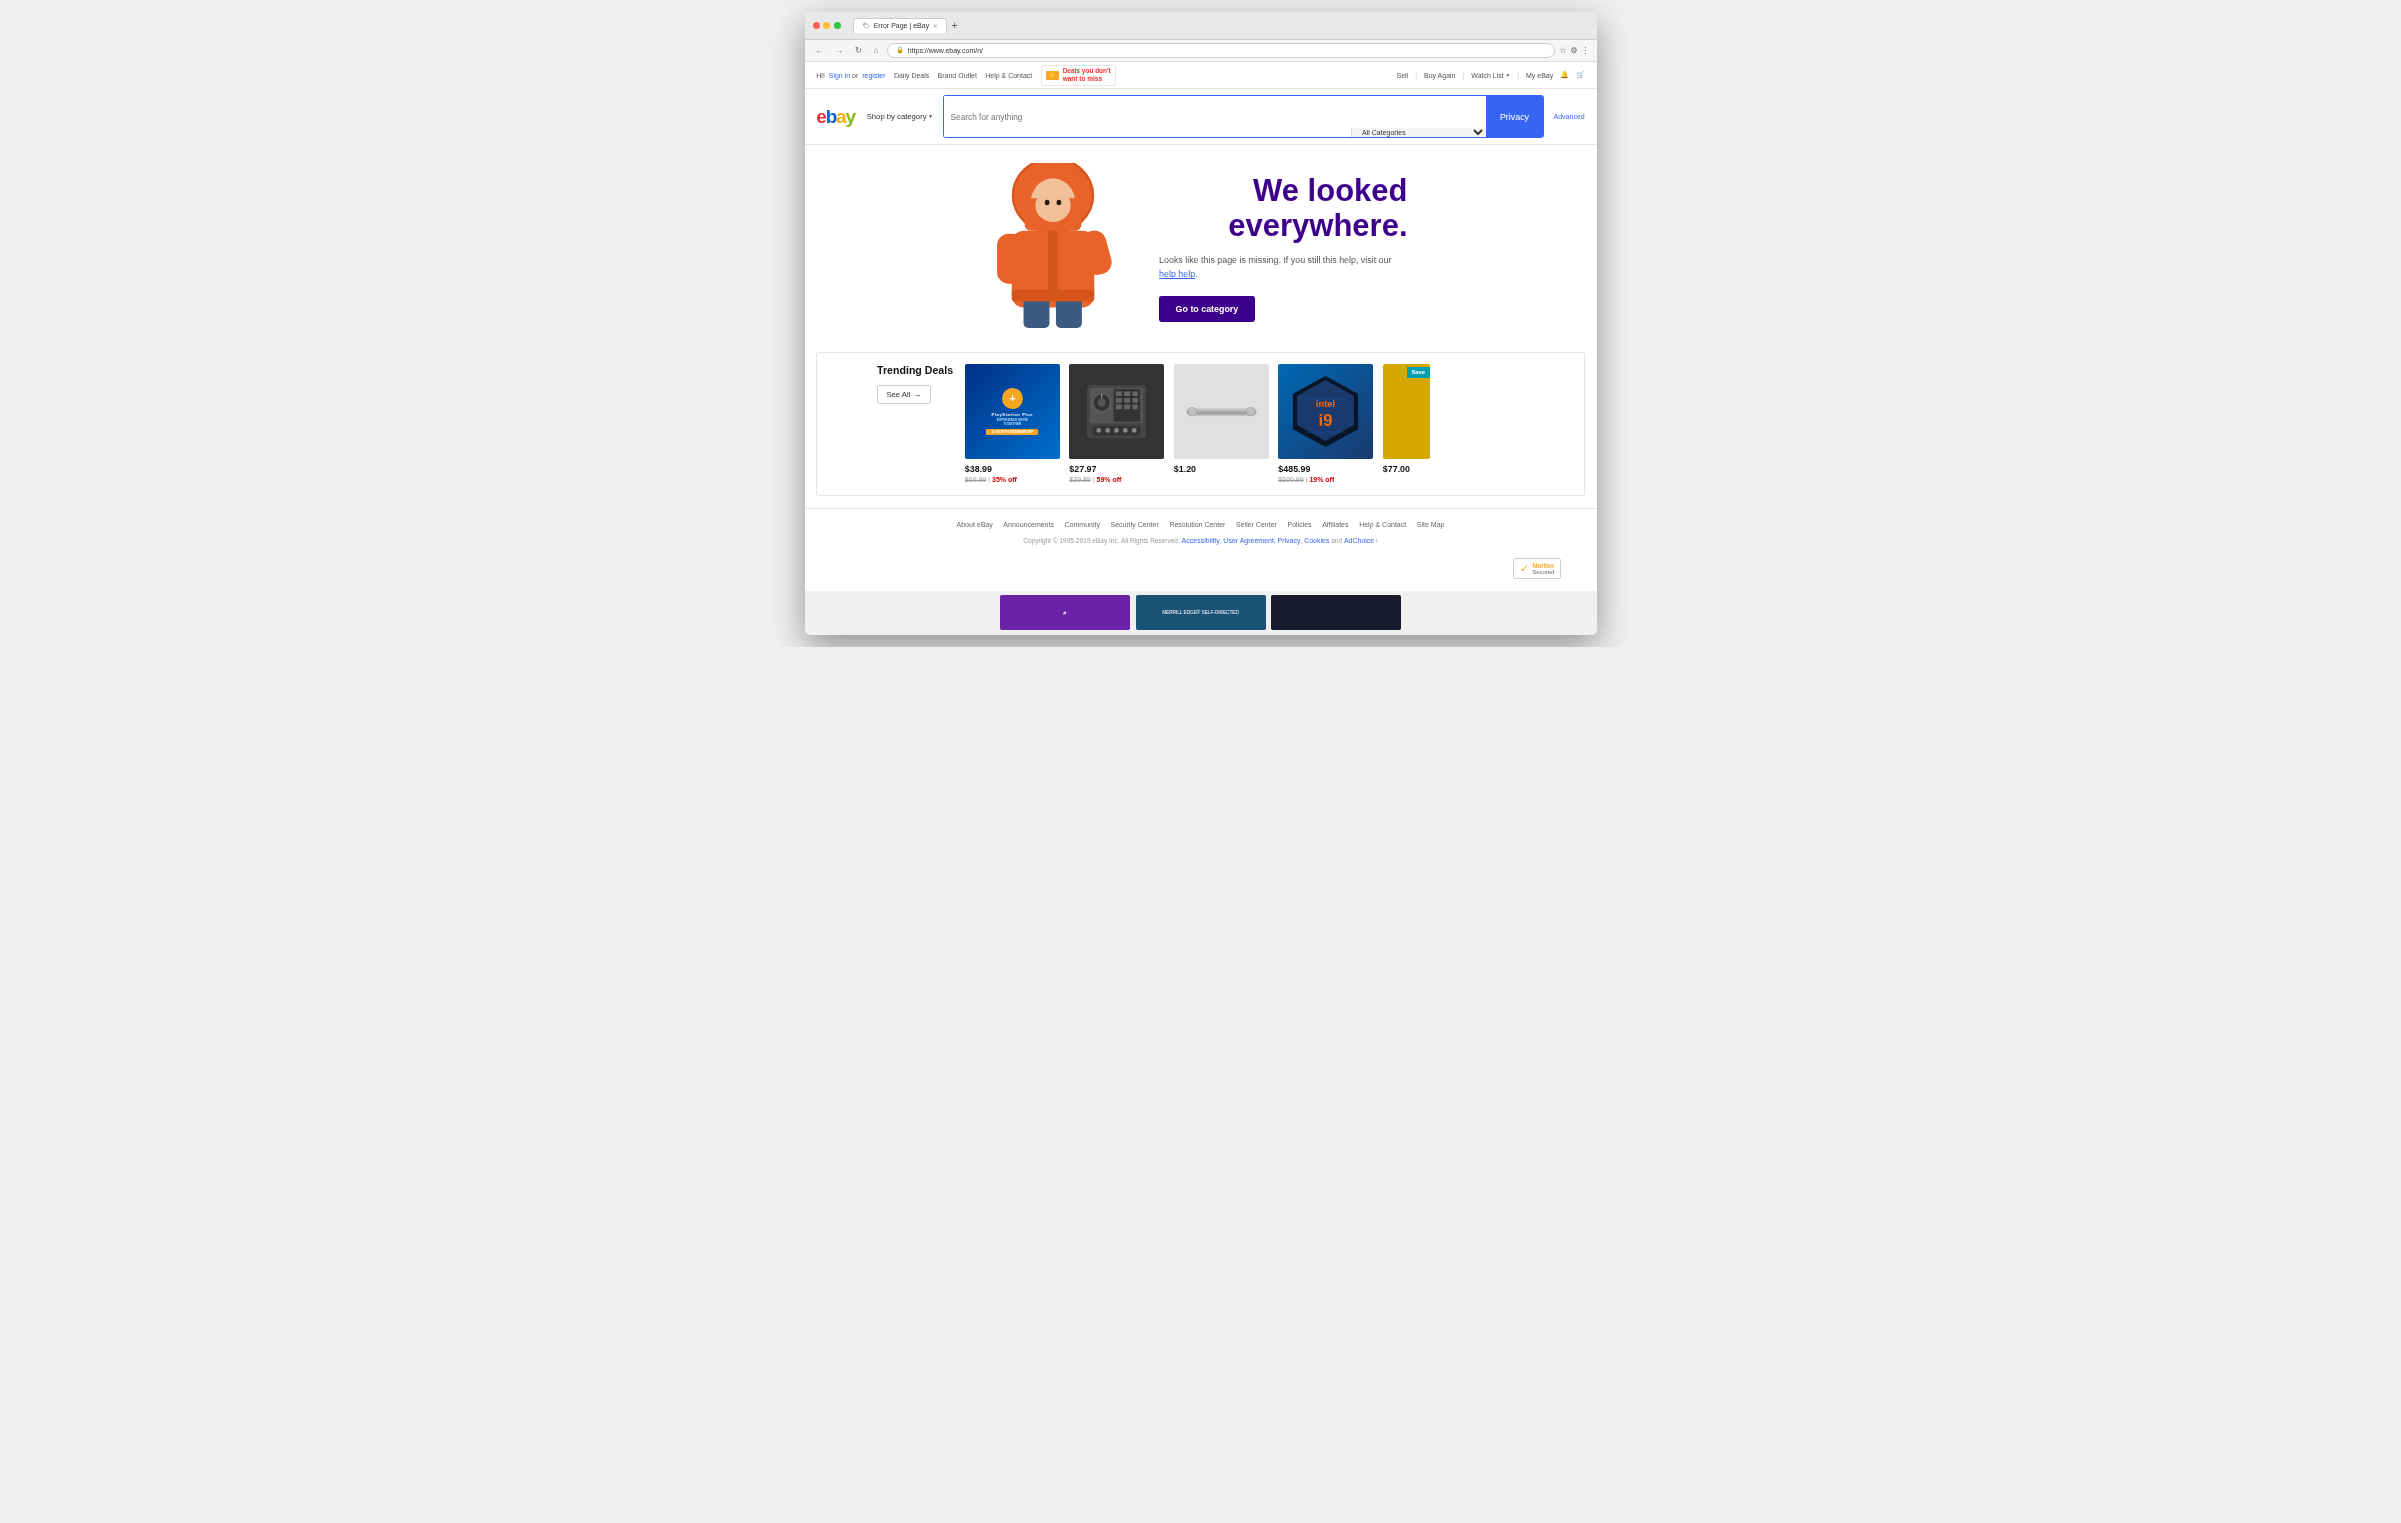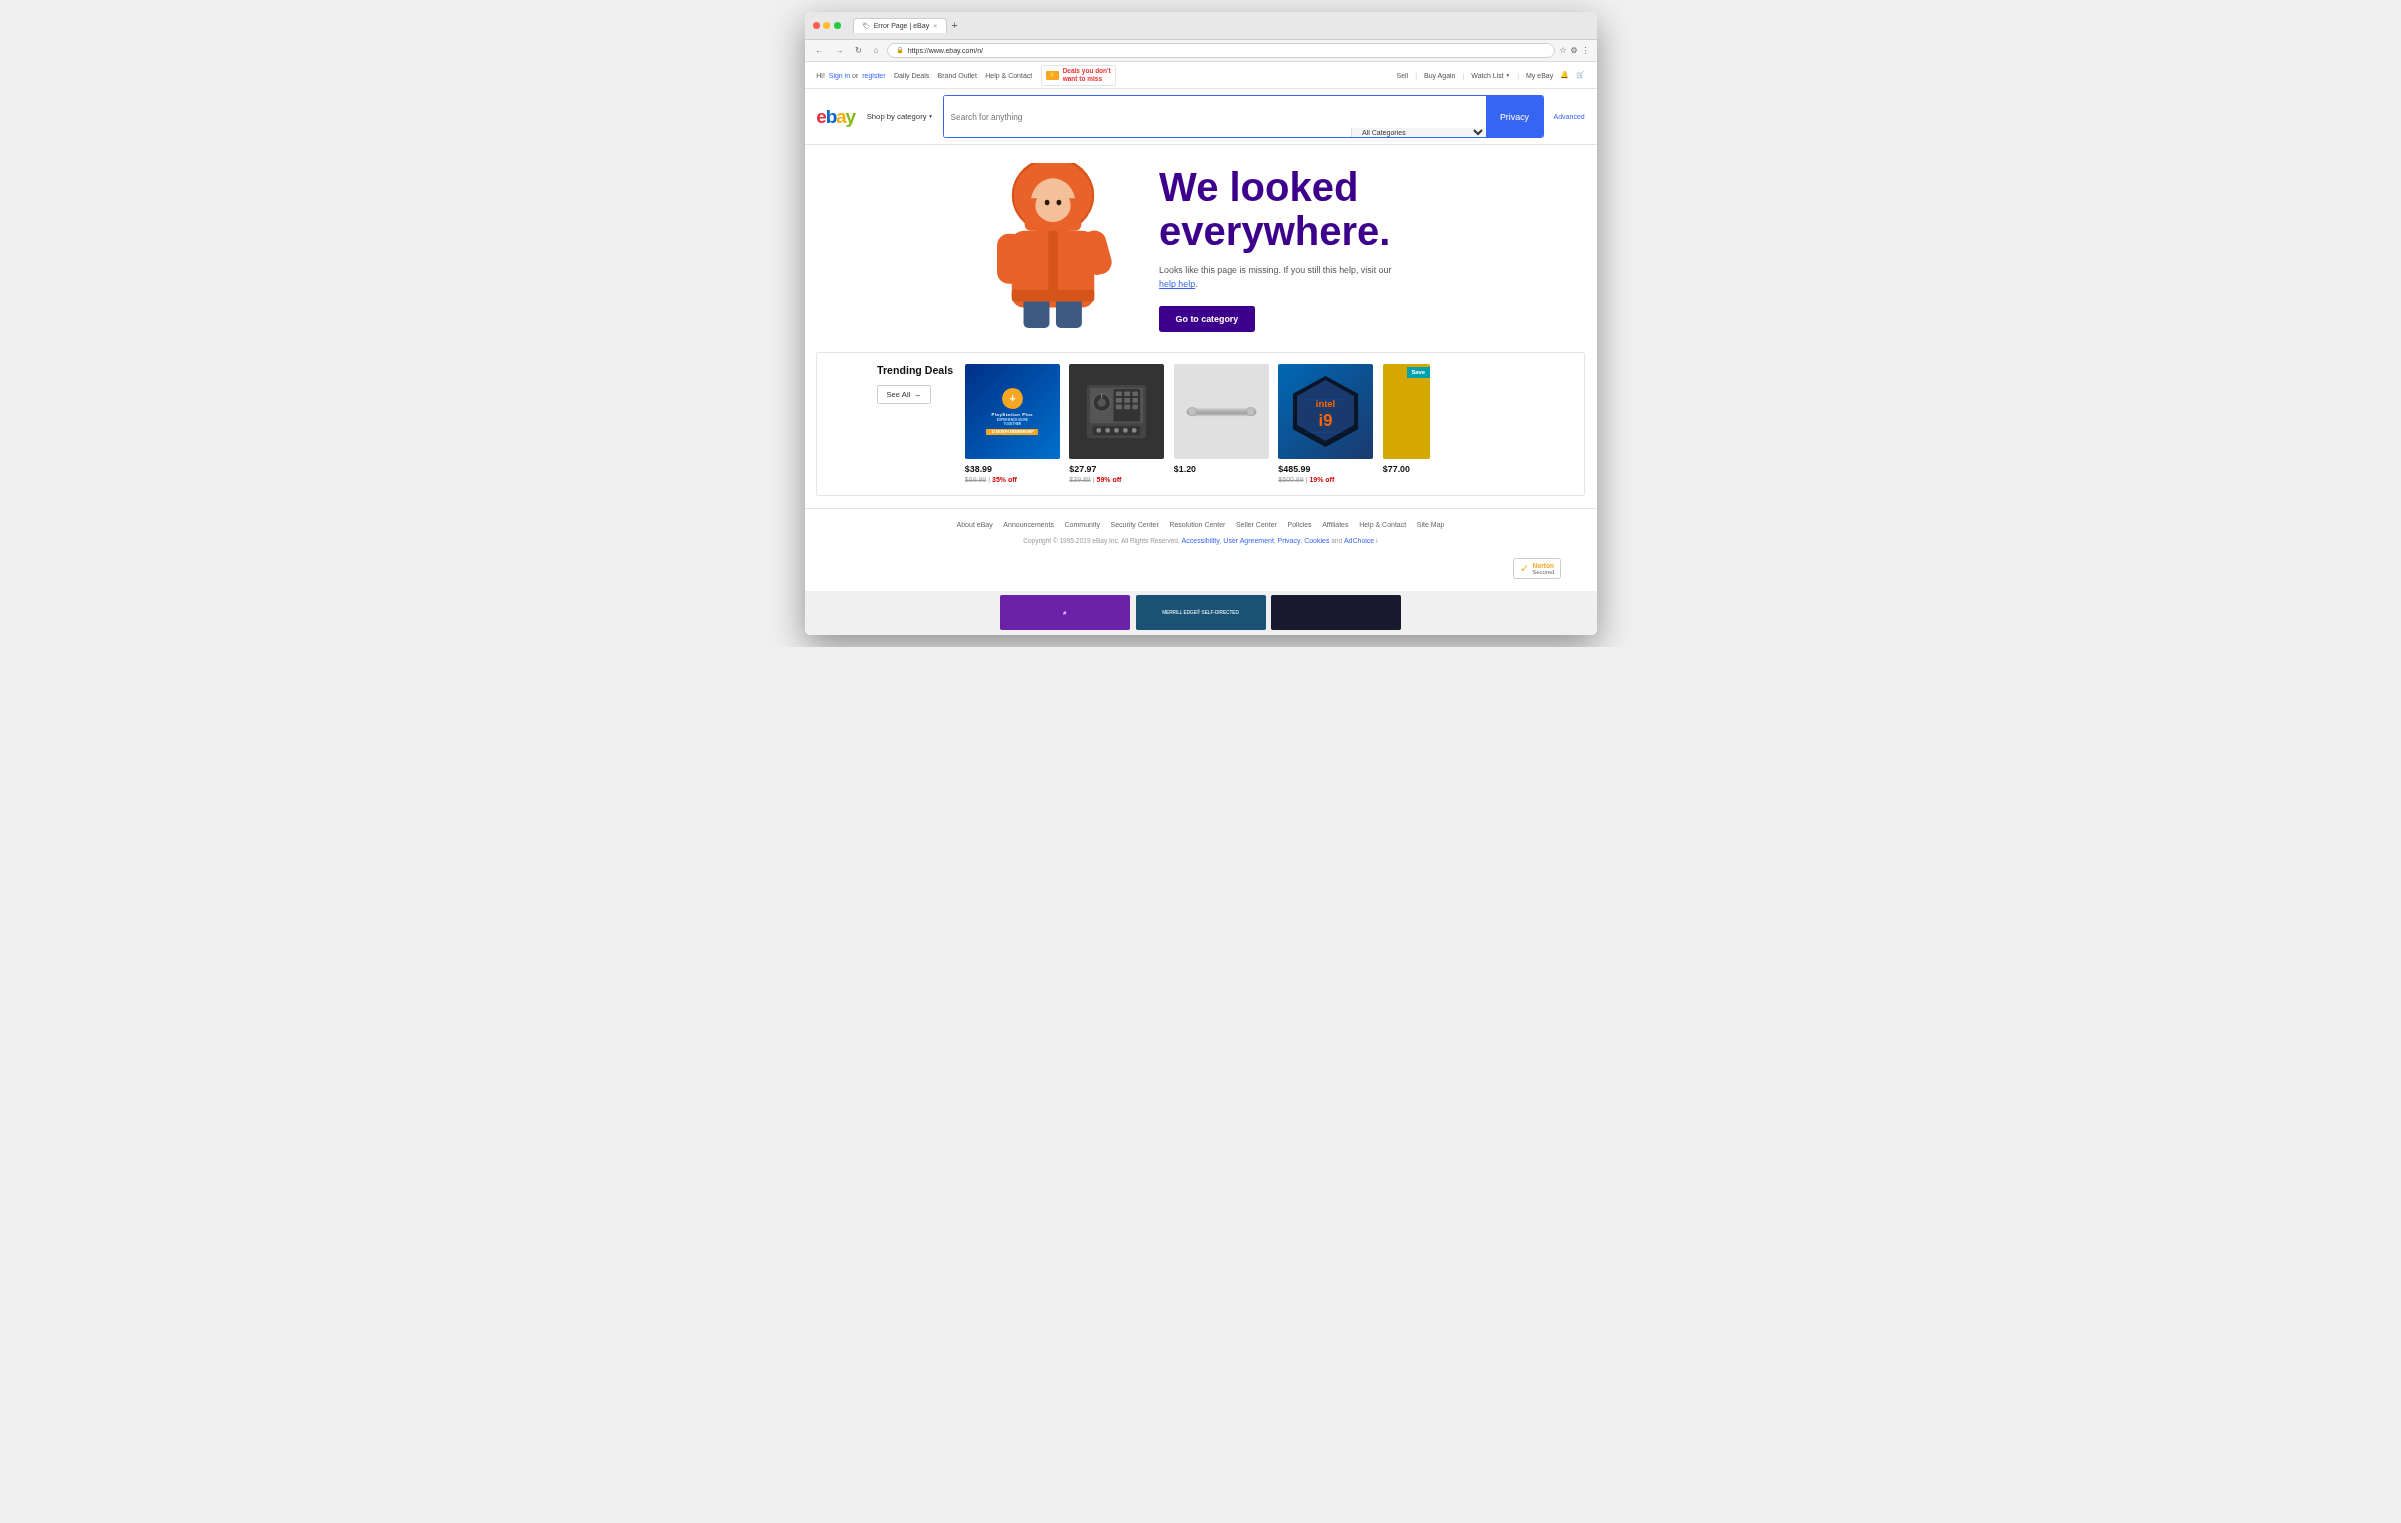--- a/index.html
+++ b/index.html
@@ -194,25 +194,26 @@
       flex-shrink: 0;
     }
     
     .kid-svg { width: 118px; height: 165px; }
 
     .error-text-area {
       max-width: 272px;
       padding-left: 23.6px;
     }
     .error-heading {
-      font-size: 40px;
+      font-size: 31px;
       font-weight: 800;
       color: #3d008d;
       line-height: 1.1;
       margin-bottom: 10.6px;
+      text-align: right;
     }
     .error-description {
       font-size: 8.9px;
       color: #555;
       line-height: 1.6;
       margin-bottom: 14px;
     }
     .error-description a {
       color: #3665f3;
       text-decoration: underline;

